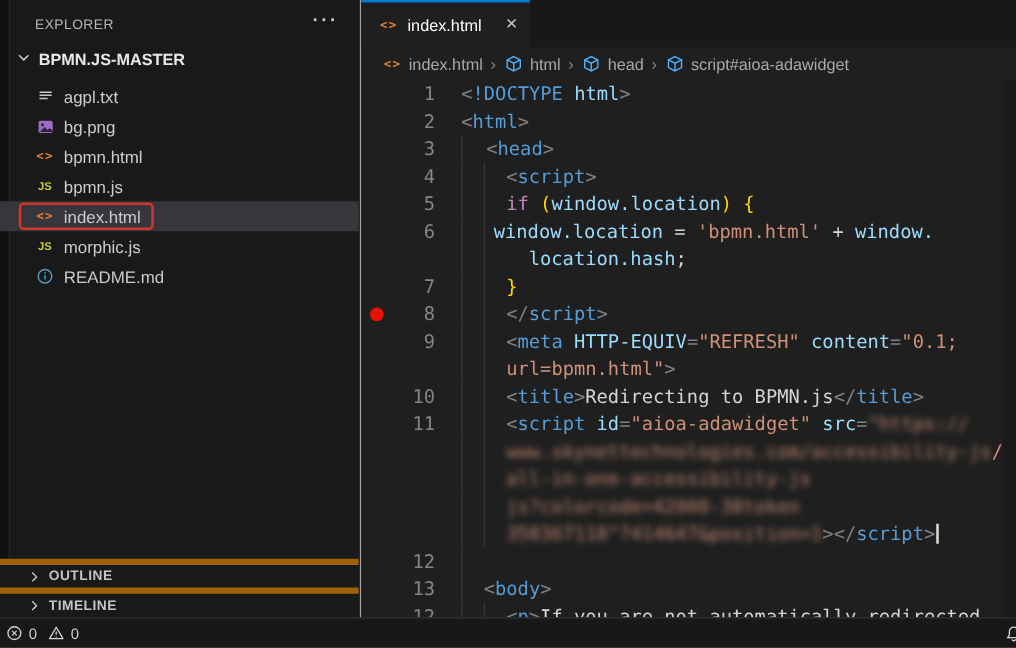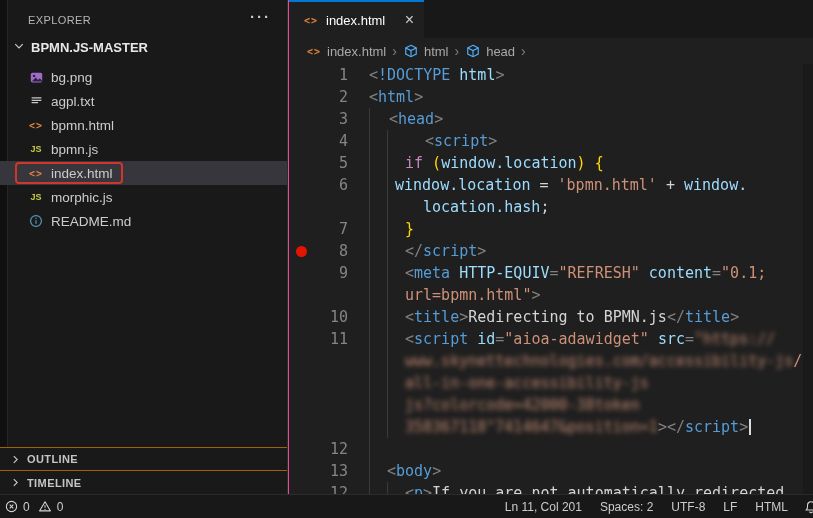--- a/index.html
+++ b/index.html
@@ -1,18 +1,18 @@
 <!DOCTYPE html>
 <html><head>
 <meta charset="utf-8">
 <style>
   * { margin:0; padding:0; box-sizing:border-box; }
   html,body { width:813px; height:518px; overflow:hidden; background:#1f1f1f;
               font-family:"Liberation Sans", sans-serif; }
-  .app { position:relative; width:813px; height:518px; background:#ec4899; }
+  .app { position:relative; width:813px; height:518px; background:#a3a3a3; }
 
   
   .sidebar { position:absolute; left:0; top:0; width:288px; height:494px;
              background:#191919; border-right:1px solid #2b2b2b; overflow:hidden; }
   .edge { position:absolute; left:0; top:0; width:8px; height:494px; background:#101010;
           border-right:1px solid #262626; }
   .ex-header { position:absolute; top:8px; left:0; right:0; height:26px; }
   .ex-title { position:absolute; left:28px; top:6px; font-size:11px; color:#b6b6b6;
               letter-spacing:.4px; }
   .more { position:absolute; right:16px; top:0px; color:#cccccc; font-size:15px;
@@ -26,22 +26,22 @@
               padding-left:28px; cursor:pointer; }
   .file-row.sel { background:#36363c; }
   .file-name { font-size:13.5px; color:#cccccc; }
   .fic { display:inline-flex; width:16px; height:16px; align-items:center;
          justify-content:center; flex:0 0 16px; }
   .ic-html { color:#e0823d; font-family:"DejaVu Sans Mono", monospace;
              font-size:10px; font-weight:700; letter-spacing:1px; }
   .ic-js { color:#cbcb41; font-size:9px; font-weight:700; }
   .redbox { position:absolute; left:15px; top:1px; width:108px; height:22px;
             border:2px solid #d2352b; border-radius:4px; pointer-events:none; }
-  .section { position:absolute; left:0; right:0; height:23px; border-top:1px solid #a16207;
-             display:flex; align-items:center; gap:5px; padding-left:8px; cursor:pointer;
+  .section { position:absolute; left:0; right:0; height:23px; border-top:5px solid #a16207;
+             display:flex; align-items:center; gap:5px; padding-left:20px; cursor:pointer;
              background:#191919; }
   .sec-label { font-size:11px; font-weight:700; color:#c5c5c5; letter-spacing:.4px; }
 
   
   .editor { position:absolute; left:289px; top:0; width:524px; height:494px; background:#1f1f1f; }
   .tab-bar { position:absolute; top:0; left:0; right:0; height:38px; background:#181818; }
   .tab { position:absolute; left:0; top:0; width:135px; height:38px; background:#1f1f1f;
          border-top:2px solid #0078d4; display:flex; align-items:center; gap:7px;
          padding:0 10px 0 14px; cursor:pointer; }
   .tab-label { font-size:13px; color:#ffffff; flex:1; }
@@ -100,34 +100,34 @@
         <svg width="12" height="12" viewBox="0 0 16 16">
             <path d="M3 5.5l5 5 5-5" fill="none" stroke="#cccccc" stroke-width="1.6"></path>
           </svg>
       </span>
       <span class="folder-name">BPMN.JS-MASTER</span>
     </div>
     <div class="file-list" id="file-list">
         <div class="file-row">
           <span class="fic">
             <svg width="13" height="13" viewBox="0 0 16 16">
+              <path d="M2 3.5h12M2 6.5h12M2 9.5h8" stroke="#c8c8c8" stroke-width="1.5"></path>
+            </svg>
+          </span>
+          <span class="file-name">agpl.txt</span>
+        </div>
+        <div class="file-row">
+          <span class="fic">
+            <svg width="13" height="13" viewBox="0 0 16 16">
               <rect x="1" y="2" width="14" height="12" rx="2" fill="#9e6bc6"></rect>
               <circle cx="5" cy="6" r="1.5" fill="#2d2140"></circle>
               <path d="M3 12l4-4 3 3 2-2 3 3v1H3Z" fill="#2d2140"></path>
             </svg>
           </span>
           <span class="file-name">bg.png</span>
-        </div>
-        <div class="file-row">
-          <span class="fic">
-            <svg width="13" height="13" viewBox="0 0 16 16">
-              <path d="M2 3.5h12M2 6.5h12M2 9.5h8" stroke="#c8c8c8" stroke-width="1.5"></path>
-            </svg>
-          </span>
-          <span class="file-name">agpl.txt</span>
         </div>
         <div class="file-row">
           <span class="fic">
             <span class="fic ic-html">&lt;&gt;</span>
           </span>
           <span class="file-name">bpmn.html</span>
         </div>
         <div class="file-row">
           <span class="fic">
             <span class="fic ic-js">JS</span>
@@ -204,27 +204,36 @@
         <span class="bc-item">
           <span class="fic">
             <svg width="14" height="14" viewBox="0 0 16 16">
               <path d="M8 1.5 14 4.5v7L8 14.5 2 11.5v-7Z" fill="none" stroke="#4fb0ff" stroke-width="1.3"></path>
               <path d="M2 4.5 8 7.5l6-3M8 7.5v7" fill="none" stroke="#4fb0ff" stroke-width="1.3"></path>
             </svg>
           </span>
           <span>head</span>
         </span>
         <span class="bc-sep">›</span>
+        <span class="bc-item">
+          <span class="fic">
+            <svg width="14" height="14" viewBox="0 0 16 16">
+              <path d="M8 1.5 14 4.5v7L8 14.5 2 11.5v-7Z" fill="none" stroke="#4fb0ff" stroke-width="1.3"></path>
+              <path d="M2 4.5 8 7.5l6-3M8 7.5v7" fill="none" stroke="#4fb0ff" stroke-width="1.3"></path>
+            </svg>
+          </span>
+          <span>script#aioa-adawidget</span>
+        </span>
       </div>
     <div class="code-area">
       <div id="code-rows">
           <div class="code-row"><span class="ln">1</span><span class="cl" style="padding-left: 0px;"><span class="tok-p">&lt;</span><span class="tok-tag">!DOCTYPE</span><span class="tok-attr"> html</span><span class="tok-p">&gt;</span></span></div>
           <div class="code-row"><span class="ln">2</span><span class="cl" style="padding-left: 0px;"><span class="tok-p">&lt;</span><span class="tok-tag">html</span><span class="tok-p">&gt;</span></span></div>
           <div class="code-row"><span class="ln">3</span><span class="guide" style="left: 80px;"></span><span class="cl" style=" margin-left: 20px;"><span class="tok-p">&lt;</span><span class="tok-tag">head</span><span class="tok-p">&gt;</span></span></div>
-          <div class="code-row"><span class="ln">4</span><span class="guide" style="left: 80px;"></span><span class="guide" style="left: 98px;"></span><span class="cl" style="padding-left: 56px; text-align: right;"><span class="tok-p">&lt;</span><span class="tok-tag">script</span><span class="tok-p">&gt;</span></span></div>
+          <div class="code-row"><span class="ln">4</span><span class="guide" style="left: 80px;"></span><span class="guide" style="left: 98px;"></span><span class="cl" style="padding-left: 36px; text-align: right;"><span class="tok-p">&lt;</span><span class="tok-tag">script</span><span class="tok-p">&gt;</span></span></div>
           <div class="code-row"><span class="ln">5</span><span class="guide" style="left: 80px;"></span><span class="guide" style="left: 98px;"></span><span class="cl" style="padding-left: 36px;"><span class="tok-kw">if</span><span class="tok-pl"> </span><span class="tok-br">(</span><span class="tok-attr">window.location</span><span class="tok-br">)</span><span class="tok-pl"> </span><span class="tok-br">{</span></span></div>
           <div class="code-row"><span class="ln">6</span><span class="guide" style="left: 80px;"></span><span class="guide" style="left: 98px;"></span><span class="cl" style="padding-left: 26px;"><span class="tok-attr">window.location</span><span class="tok-pl"> = </span><span class="tok-str">'bpmn.html'</span><span class="tok-pl"> + </span><span class="tok-attr">window.</span></span></div>
           <div class="code-row"><span class="ln"></span><span class="guide" style="left: 80px;"></span><span class="guide" style="left: 98px;"></span><span class="cl" style="padding-left: 54px;"><span class="tok-attr">location.hash</span><span class="tok-pl">;</span></span></div>
           <div class="code-row"><span class="ln">7</span><span class="guide" style="left: 80px;"></span><span class="guide" style="left: 98px;"></span><span class="cl" style="padding-left: 36px;"><span class="tok-br">}</span></span></div>
           <div class="code-row"><span class="bp"></span><span class="ln">8</span><span class="guide" style="left: 80px;"></span><span class="guide" style="left: 98px;"></span><span class="cl" style="padding-left: 36px;"><span class="tok-p">&lt;/</span><span class="tok-tag">script</span><span class="tok-p">&gt;</span></span></div>
           <div class="code-row"><span class="ln">9</span><span class="guide" style="left: 80px;"></span><span class="guide" style="left: 98px;"></span><span class="cl" style="padding-left: 36px;"><span class="tok-p">&lt;</span><span class="tok-tag">meta</span><span class="tok-pl"> </span><span class="tok-attr">HTTP-EQUIV</span><span class="tok-p">=</span><span class="tok-str">"REFRESH"</span><span class="tok-pl"> </span><span class="tok-attr">content</span><span class="tok-p">=</span><span class="tok-str">"0.1;</span></span></div>
           <div class="code-row"><span class="ln"></span><span class="guide" style="left: 80px;"></span><span class="guide" style="left: 98px;"></span><span class="cl" style="padding-left: 36px;"><span class="tok-str">url=bpmn.html"</span><span class="tok-p">&gt;</span></span></div>
           <div class="code-row"><span class="ln">10</span><span class="guide" style="left: 80px;"></span><span class="guide" style="left: 98px;"></span><span class="cl" style="padding-left: 36px;"><span class="tok-p">&lt;</span><span class="tok-tag">title</span><span class="tok-p">&gt;</span><span class="tok-pl">Redirecting to BPMN.js</span><span class="tok-p">&lt;/</span><span class="tok-tag">title</span><span class="tok-p">&gt;</span></span></div>
           <div class="code-row"><span class="ln">11</span><span class="guide" style="left: 80px;"></span><span class="guide" style="left: 98px;"></span><span class="cl" style="padding-left: 36px;"><span class="tok-p">&lt;</span><span class="tok-tag">script</span><span class="tok-pl"> </span><span class="tok-attr">id</span><span class="tok-p">=</span><span class="tok-str">"aioa-adawidget"</span><span class="tok-pl"> </span><span class="tok-attr">src</span><span class="tok-p">=</span><span class="tok-str blur">"https://</span></span></div>
           <div class="code-row"><span class="ln"></span><span class="guide" style="left: 80px;"></span><span class="guide" style="left: 98px;"></span><span class="cl" style="padding-left: 36px;"><span class="tok-str blur">www.skynettechnologies.com/accessibility-js</span><span class="tok-str">/</span></span></div>
@@ -249,27 +258,20 @@
       </span>
       <span>0</span>
       <span style="margin-left:3px">
         <svg width="14" height="13" viewBox="0 0 16 16">
             <path d="M8 2.2 14.6 13.4H1.4Z" fill="none" stroke="#d4d4d4" stroke-width="1.3" stroke-linejoin="round"></path>
             <path d="M8 6.4v3.2M8 11.2v1.2" stroke="#d4d4d4" stroke-width="1.3"></path>
           </svg>
       </span>
       <span>0</span>
     </div>
-    <div class="status-right" id="status-right">
-        <span class="st-item">Ln 11, Col 201</span>
-        <span class="st-item">Spaces: 2</span>
-        <span class="st-item">UTF-8</span>
-        <span class="st-item">LF</span>
-        <span class="st-item">HTML</span>
-      </div>
     <span class="bell-wrap">
       <svg width="14" height="14" viewBox="0 0 16 16">
           <path d="M8 2a4 4 0 0 0-4 4v3L2.5 11.5h11L12 9V6a4 4 0 0 0-4-4Z" fill="none" stroke="#d4d4d4" stroke-width="1.2"></path>
           <path d="M6.5 13a1.5 1.5 0 0 0 3 0" fill="none" stroke="#d4d4d4" stroke-width="1.2"></path>
         </svg>
     </span>
   </footer>
 </div>
 
 </body></html>

